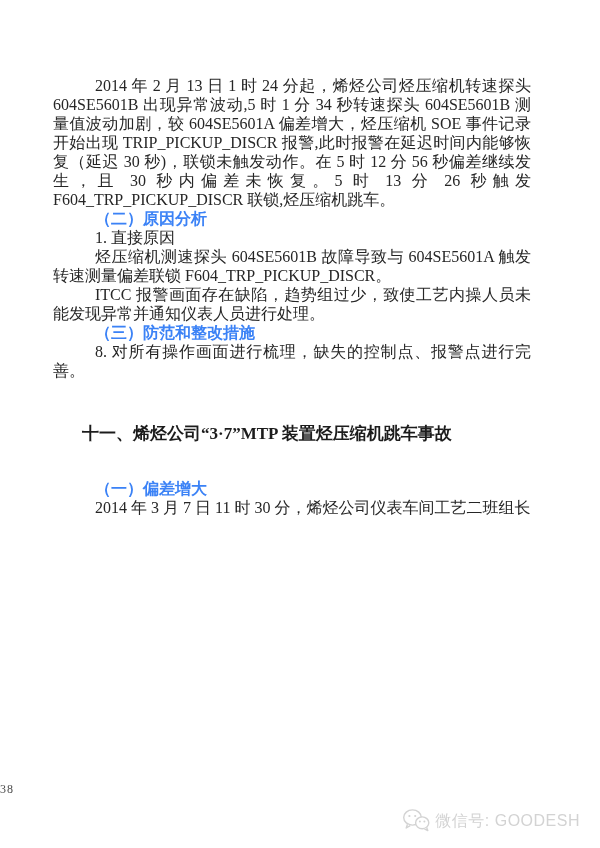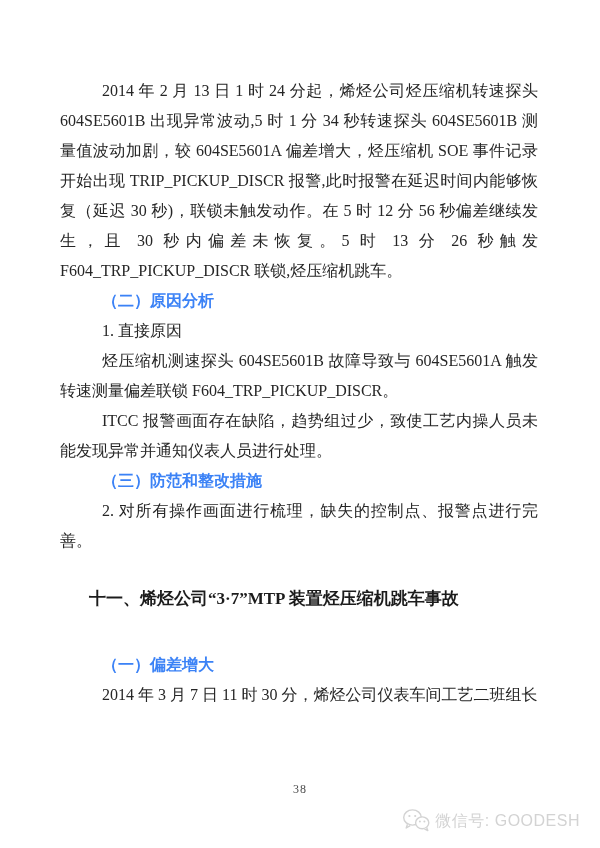--- a/index.html
+++ b/index.html
@@ -11,51 +11,50 @@
     position: relative;
     width: 600px;
     height: 848px;
     background: #ffffff;
     overflow: hidden;
     font-family: "Liberation Serif", "DejaVu Serif", serif;
     color: #262626;
   }
   .content {
     position: absolute;
-    left: 60px;
+    left: 53px;
     top: 76px;
     width: 478px;
     font-size: 16px;
-    line-height: 30px;
+    line-height: 19px;
     text-align: justify;
   }
   .para {
     margin: 0;
     text-indent: 42px;
   }
   .h2 {
     margin: 0;
     text-indent: 42px;
     font-weight: bold;
     color: #3b82f6;
   }
   .h1 {
-    margin: 28px 0 36px 0;
+    margin: 44px 0 36px 0;
     text-indent: 29px;
     font-weight: bold;
     font-size: 17px;
     color: #1c1c1c;
     text-align: left;
   }
   .page-number {
     position: absolute;
     left: 0;
     top: 782px;
     width: 100%;
-    text-align: center;
     font-size: 12px;
     color: #4a4a4a;
     letter-spacing: 1px;
   }
   .watermark {
     position: absolute;
     right: 20px;
     top: 808px;
     display: flex;
     align-items: flex-end;
@@ -75,21 +74,21 @@
 
 <div class="page">
 
   <div class="content">
     <p class="para">2014 年 2 月 13 日 1 时 24 分起，烯烃公司烃压缩机转速探头 604SE5601B 出现异常波动,5 时 1 分 34 秒转速探头 604SE5601B 测量值波动加剧，较 604SE5601A 偏差增大，烃压缩机 SOE 事件记录开始出现 TRIP_PICKUP_DISCR 报警,此时报警在延迟时间内能够恢复（延迟 30 秒)，联锁未触发动作。在 5 时 12 分 56 秒偏差继续发生，且 30 秒内偏差未恢复。5 时 13 分 26 秒触发 F604_TRP_PICKUP_DISCR 联锁,烃压缩机跳车。</p>
     <p class="h2">（二）原因分析</p>
     <p class="para">1. 直接原因</p>
     <p class="para">烃压缩机测速探头 604SE5601B 故障导致与 604SE5601A 触发转速测量偏差联锁 F604_TRP_PICKUP_DISCR。</p>
     <p class="para">ITCC 报警画面存在缺陷，趋势组过少，致使工艺内操人员未能发现异常并通知仪表人员进行处理。</p>
     <p class="h2">（三）防范和整改措施</p>
-    <p class="para">2. 对所有操作画面进行梳理，缺失的控制点、报警点进行完善。</p>
+    <p class="para">8. 对所有操作画面进行梳理，缺失的控制点、报警点进行完善。</p>
     <p class="h1">十一、烯烃公司“3·7”MTP 装置烃压缩机跳车事故</p>
     <p class="h2">（一）偏差增大</p>
     <p class="para">2014 年 3 月 7 日 11 时 30 分，烯烃公司仪表车间工艺二班组长</p>
   </div>
 
   <div class="page-number">38</div>
 
   <div class="watermark">
     <span>
       <svg width="28" height="24" viewBox="0 0 28 24" fill="none" xmlns="http://www.w3.org/2000/svg">

